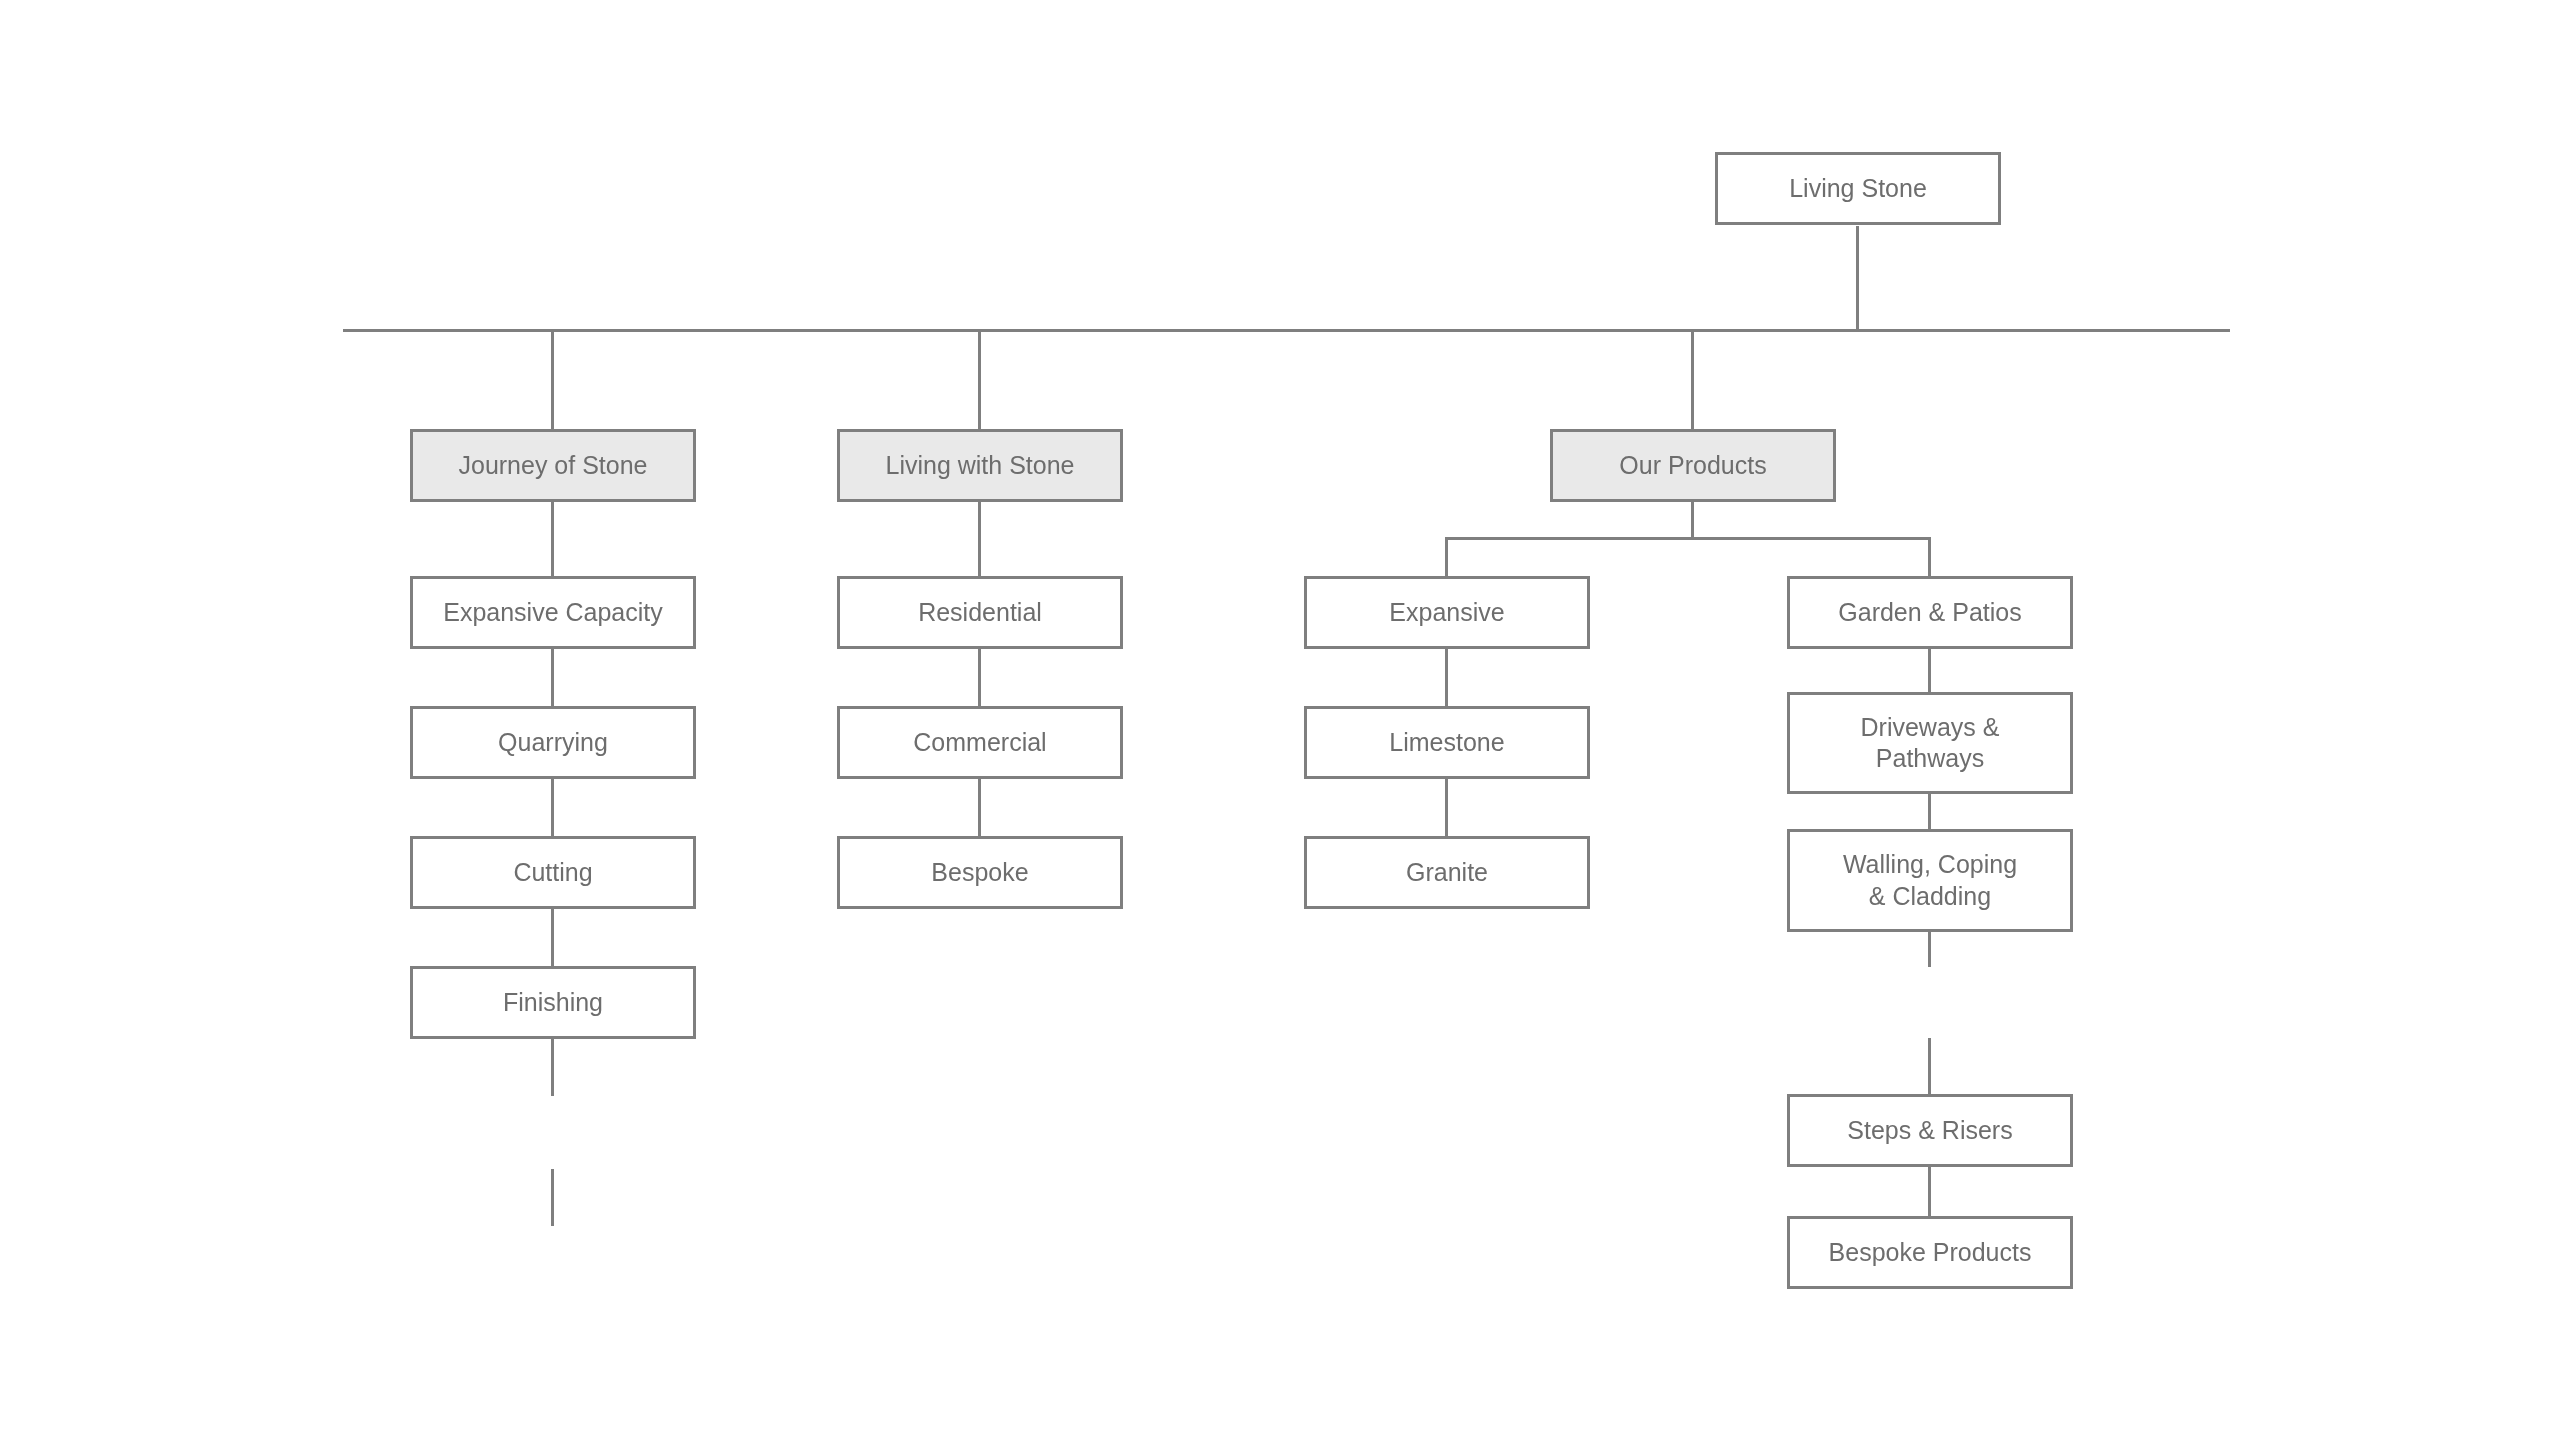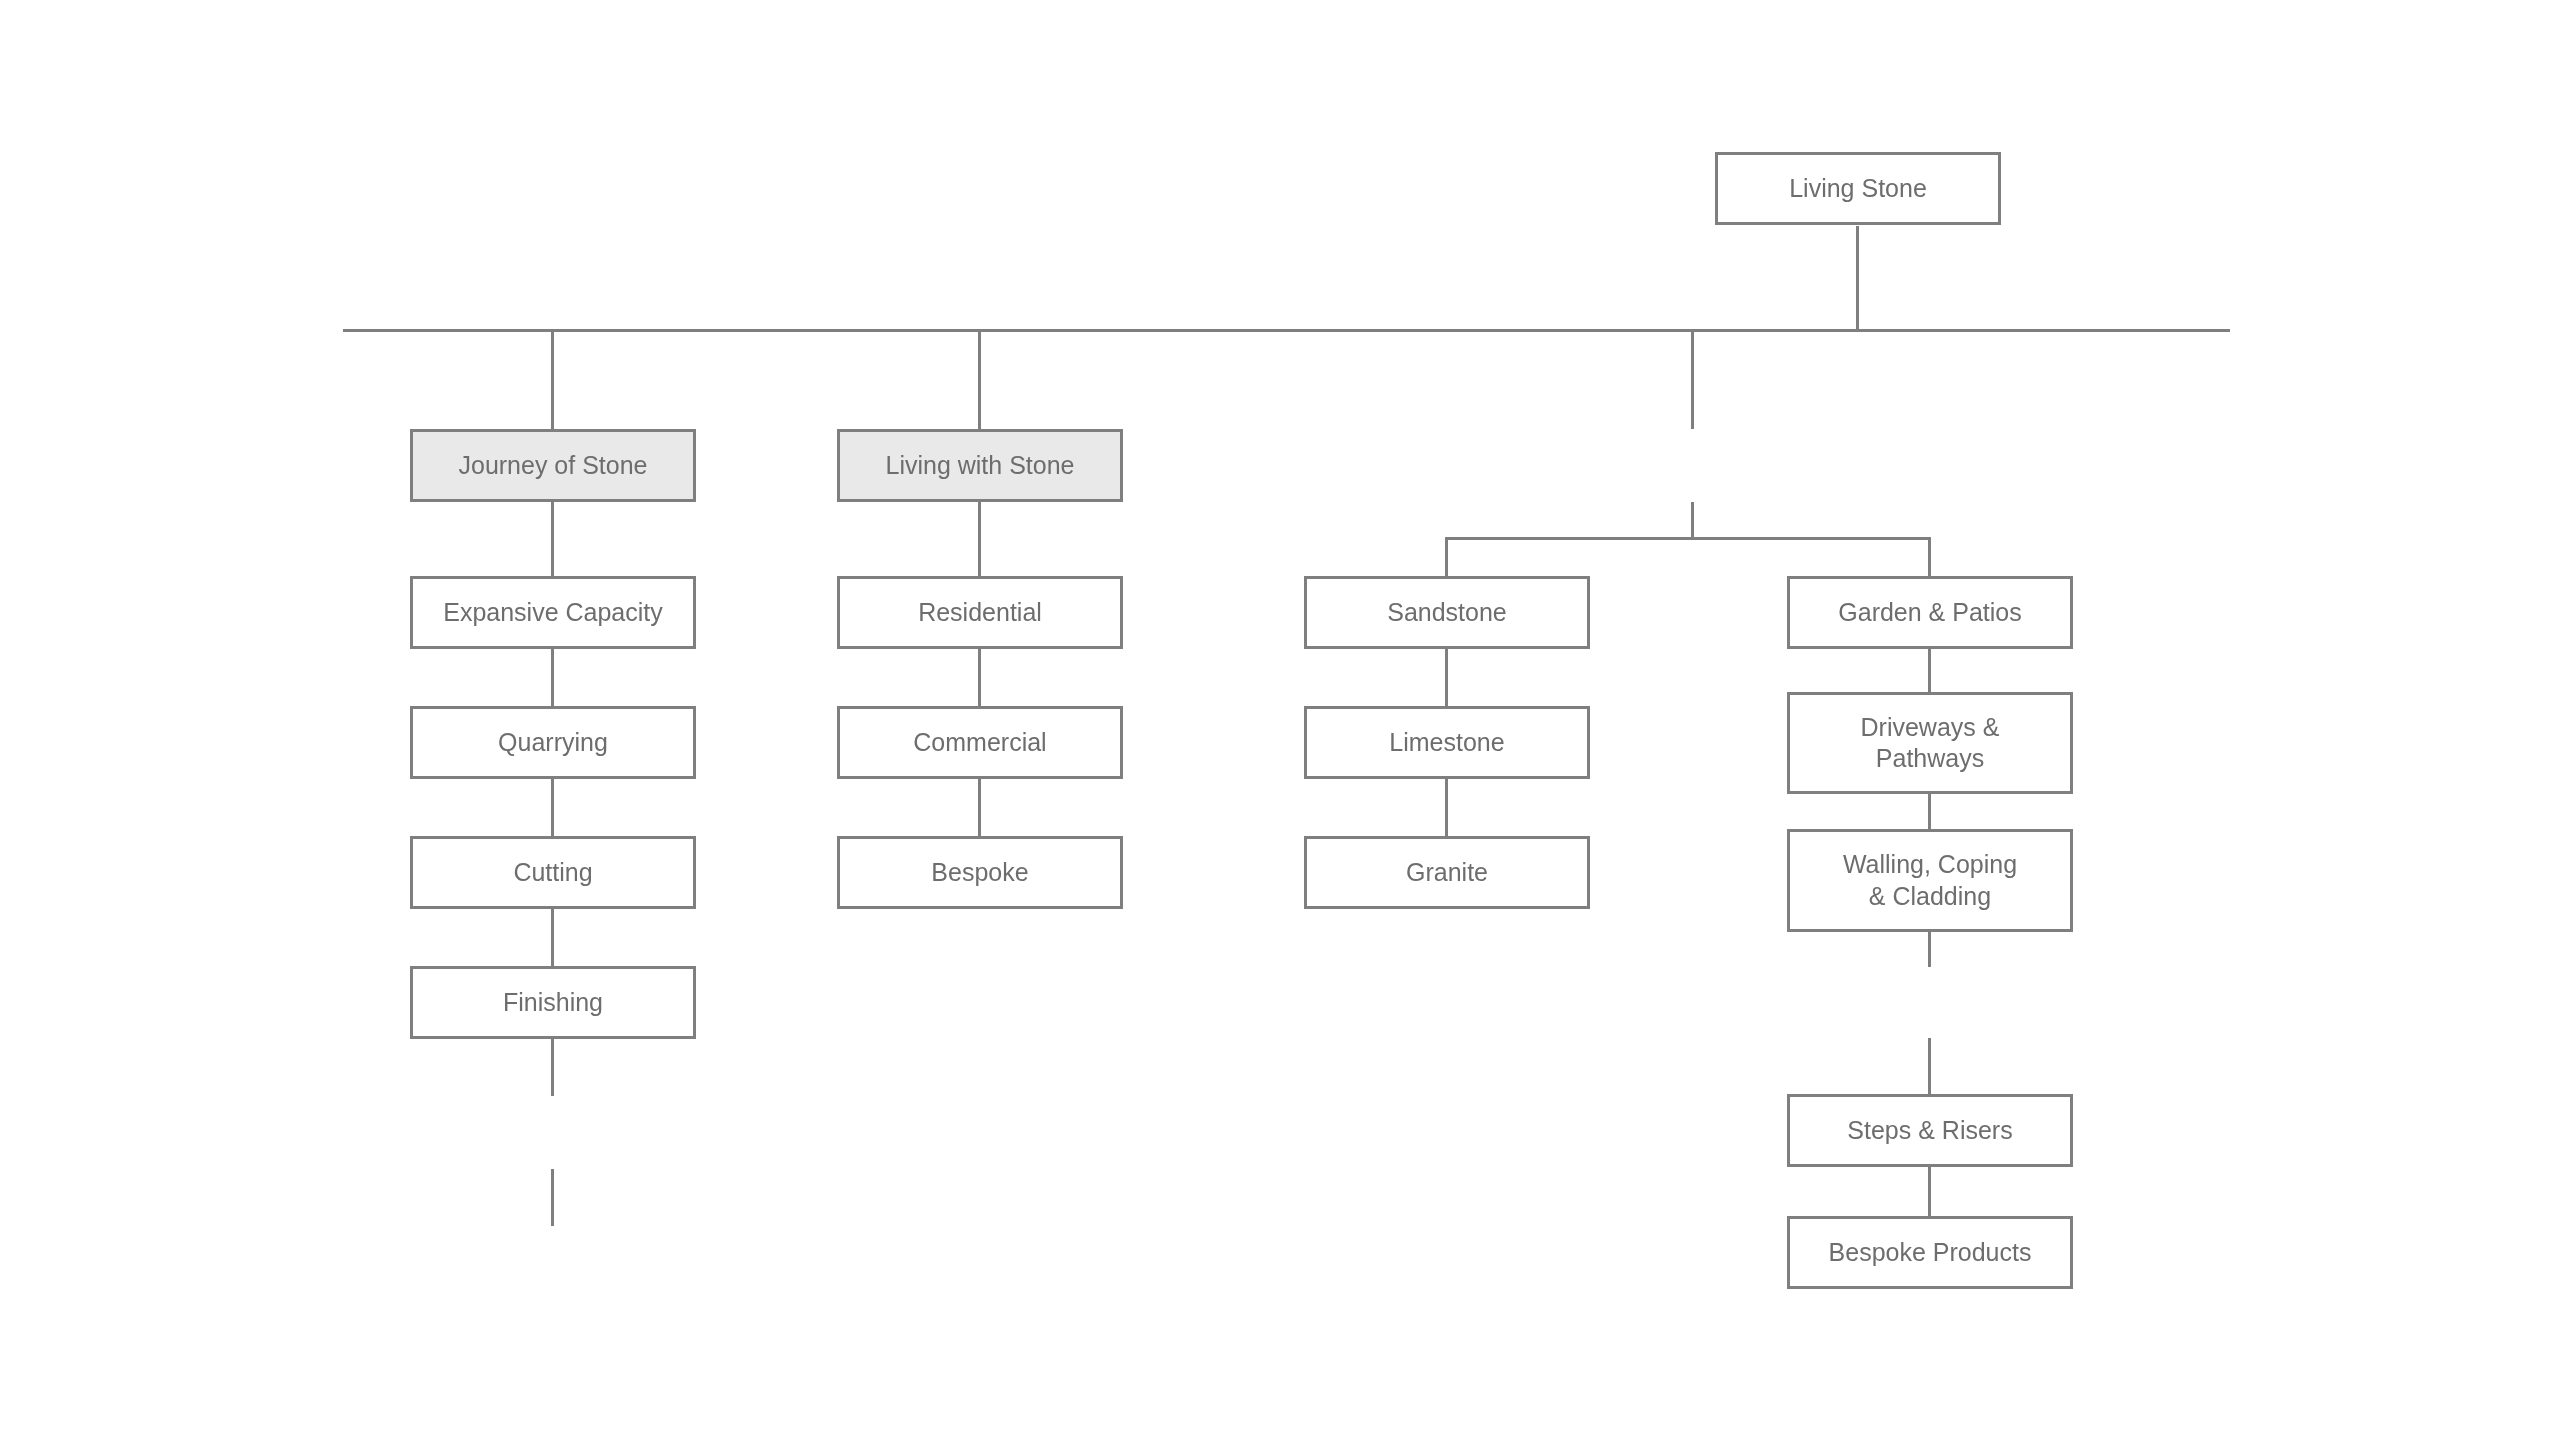--- a/index.html
+++ b/index.html
@@ -65,31 +65,32 @@
   <div class="line" style="left:1928px;top:649px;width:3px;height:43px"></div>
   <div class="line" style="left:1928px;top:794px;width:3px;height:35px"></div>
   <div class="line" style="left:1928px;top:932px;width:3px;height:35px"></div>
   <div class="line" style="left:1928px;top:1038px;width:3px;height:56px"></div>
   <div class="line" style="left:1928px;top:1167px;width:3px;height:49px"></div>
 
   <div class="node" style="left:1715px;top:152px">Living Stone</div>
 
   <div class="node branch" style="left:410px;top:429px">Journey of Stone</div>
   <div class="node branch" style="left:837px;top:429px">Living with Stone</div>
+  <div class="node branch" style="left:1550px;top:429px">Our Products</div>
 
   <div class="node" style="left:410px;top:576px">Expansive Capacity</div>
   <div class="node" style="left:410px;top:706px">Quarrying</div>
   <div class="node" style="left:410px;top:836px">Cutting</div>
   <div class="node" style="left:410px;top:966px">Finishing</div>
 
   <div class="node" style="left:837px;top:706px">Commercial</div>
   <div class="node" style="left:837px;top:576px">Residential</div>
   <div class="node" style="left:837px;top:836px">Bespoke</div>
 
-  <div class="node" style="left:1304px;top:576px">Sandstone</div>
+  <div class="node" style="left:1304px;top:576px">Expansive</div>
   <div class="node" style="left:1304px;top:706px">Limestone</div>
   <div class="node" style="left:1304px;top:836px">Granite</div>
 
   <div class="node" style="left:1787px;top:576px">Garden &amp; Patios</div>
   <div class="node" style="left:1787px;top:692px;height:102px">Driveways &amp;
 Pathways</div>
   <div class="node" style="left:1787px;top:829px;height:103px">Walling, Coping
 &amp; Cladding</div>
   <div class="node" style="left:1787px;top:1094px">Steps &amp; Risers</div>
   <div class="node" style="left:1787px;top:1216px">Bespoke Products</div>

